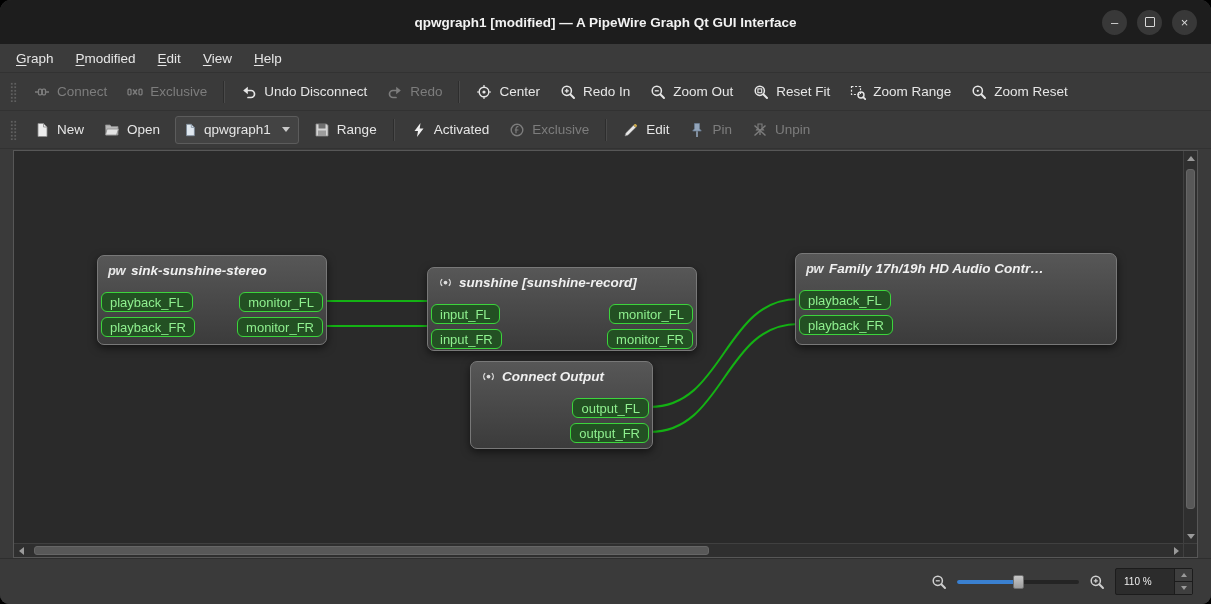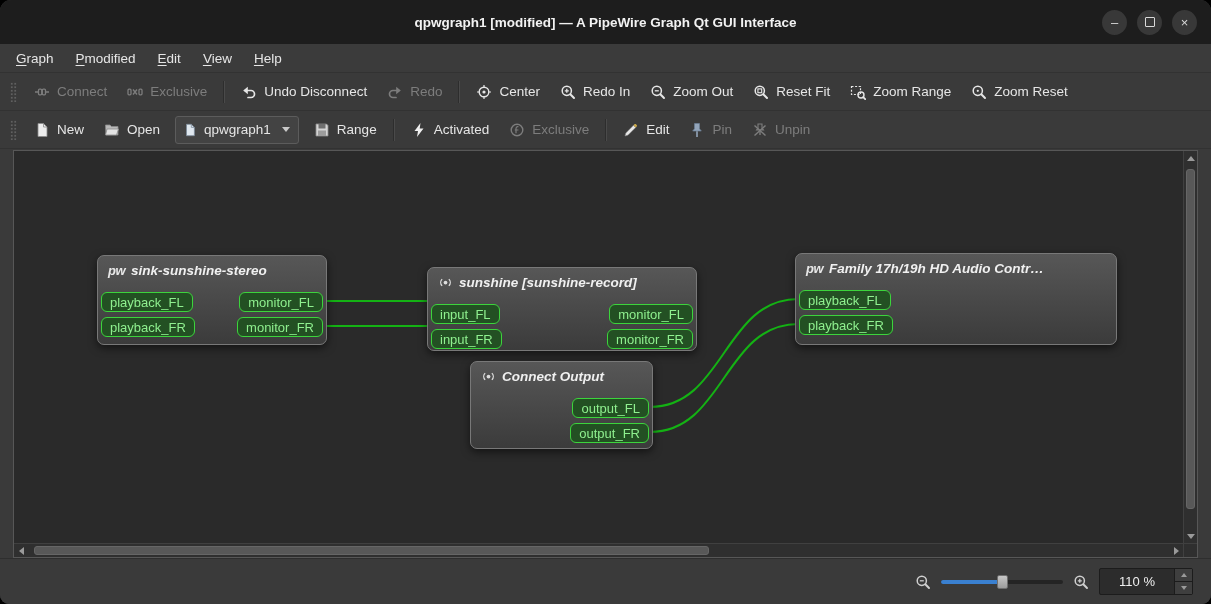--- a/index.html
+++ b/index.html
@@ -55,21 +55,21 @@
   .hthumb{position:absolute;top:2px;bottom:2px;left:0.5%;width:59%;background:#585858;border:1px solid #666;border-radius:3px;cursor:pointer;}
   .corner{background:#2f2f2f;border-left:1px solid #404040;border-top:1px solid #404040;}
 
   
   .statusbar{height:45px;background:#3a3a3a;border-top:1px solid #2e2e2e;display:flex;align-items:center;justify-content:flex-end;padding:0 18px;gap:10px;flex:0 0 auto;}
   .slider{width:122px;height:16px;position:relative;cursor:pointer;}
   .slider-track{position:absolute;left:0;right:0;top:6px;height:4px;background:#242424;border-radius:2px;}
   .slider-fill{position:absolute;left:0;top:0;bottom:0;width:50%;background:#3a80d0;border-radius:2px;}
   .slider-handle{position:absolute;left:calc(50% - 5px);top:1px;width:11px;height:14px;background:linear-gradient(180deg,#c6c6c6,#9c9c9c);border:1px solid #6e6e6e;border-radius:2px;box-sizing:border-box;}
   .spinbox{display:flex;align-items:center;background:#2c2c2c;border:1px solid #1c1c1c;border-radius:2px;height:25px;}
-  .spin-value{color:#eeeeee;font-size:13px;padding:0 16px;min-width:42px;text-align:center;}
+  .spin-value{color:#eeeeee;font-size:10px;padding:0 8px;min-width:42px;text-align:left;}
   .spin-arrows{display:flex;flex-direction:column;border-left:1px solid #1c1c1c;}
   .spin-btn{width:17px;height:12px;background:#3f3f3f;display:flex;align-items:center;justify-content:center;cursor:pointer;}
   .spin-btn + .spin-btn{border-top:1px solid #1c1c1c;}
   .spin-btn .tri.up{border-bottom-width:4px;border-left-width:3.5px;border-right-width:3.5px;}
   .spin-btn .tri.down{border-top-width:4px;border-left-width:3.5px;border-right-width:3.5px;}
   .status-zoom-icon{color:#cfcfcf;}
 </style>
 </head>
 <body>
 

